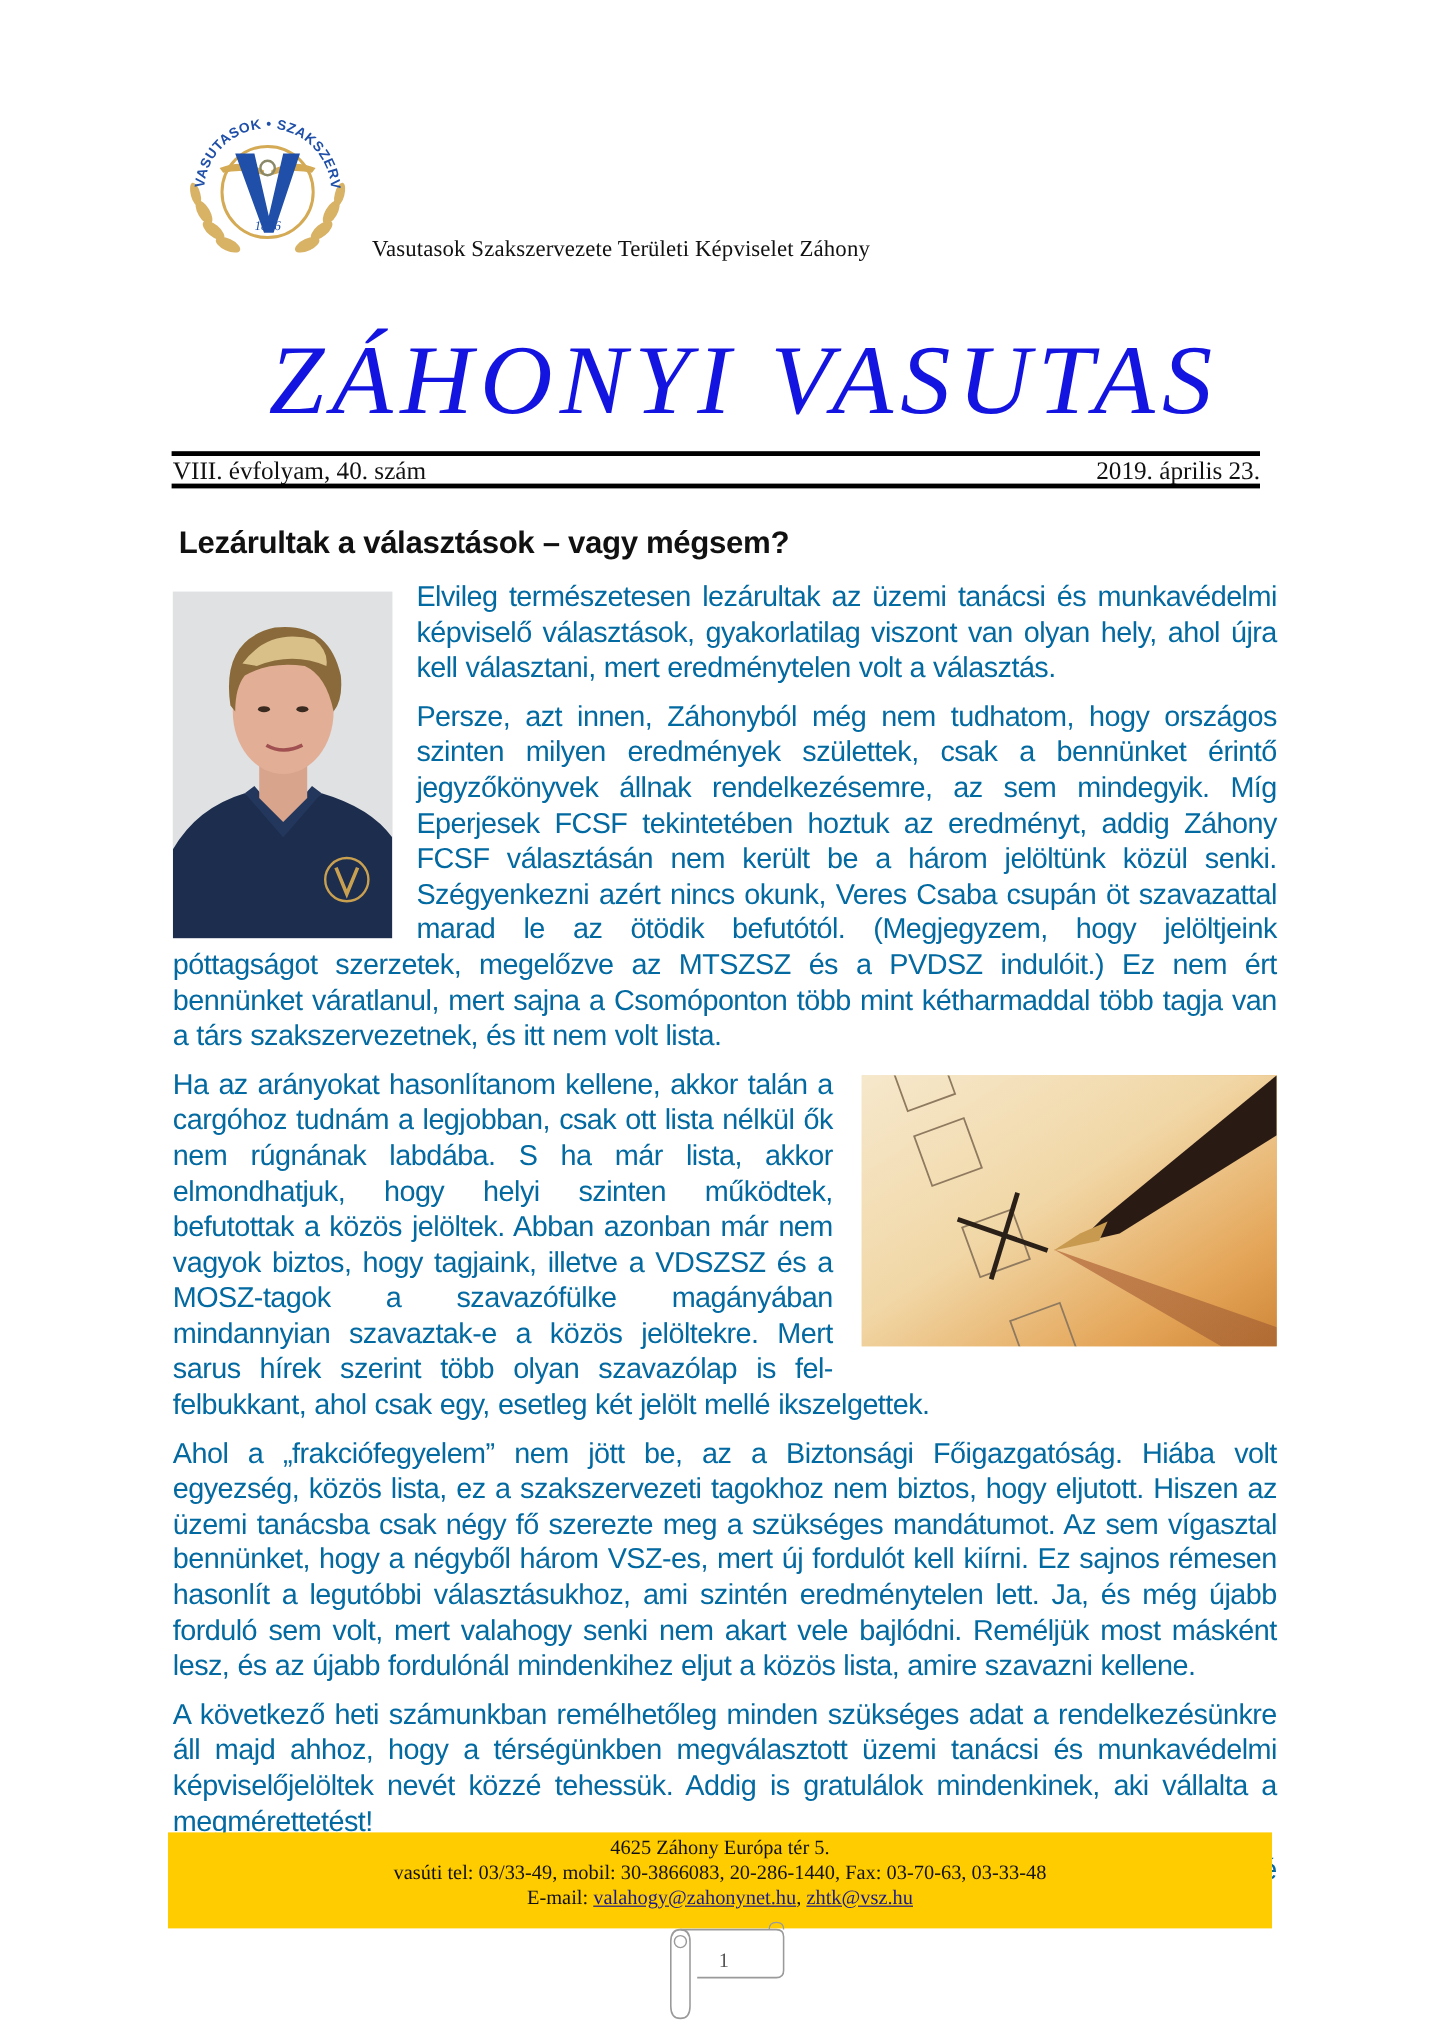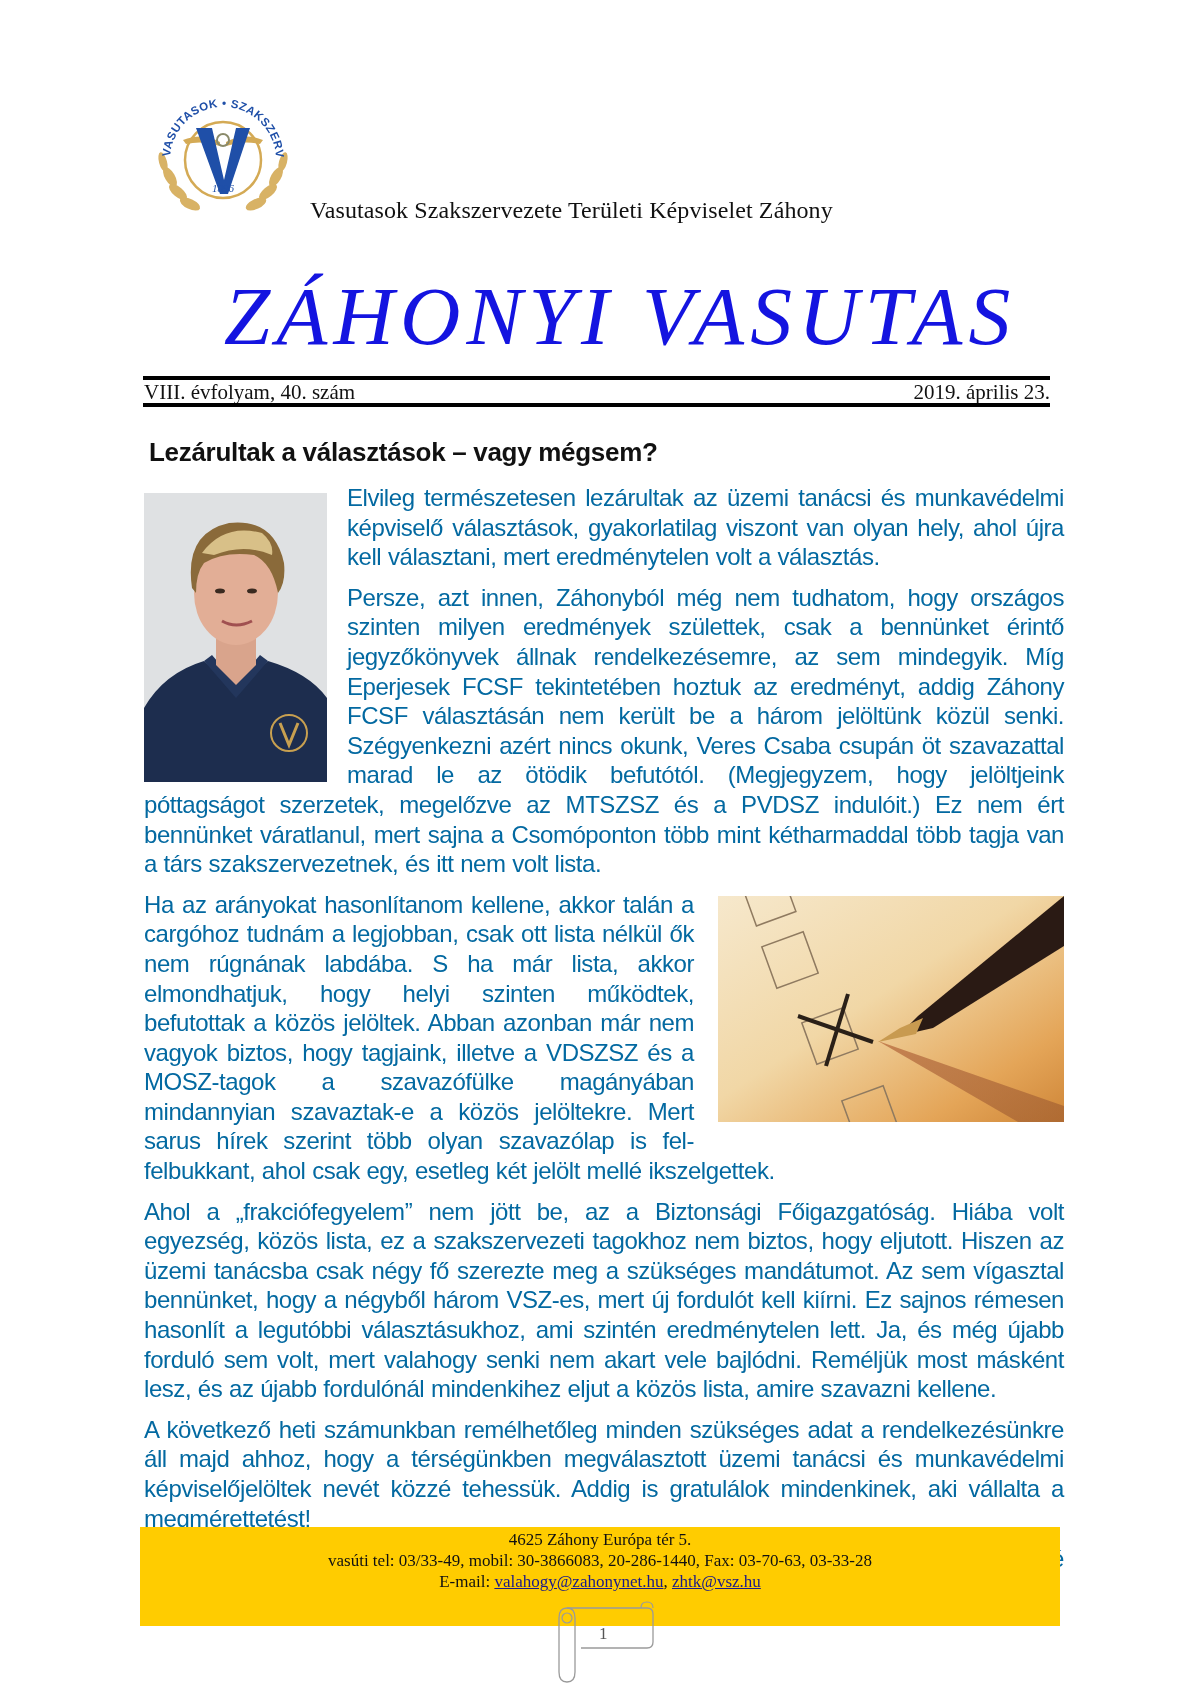--- a/index.html
+++ b/index.html
@@ -4,21 +4,21 @@
   <style>
     html, body { margin: 0; padding: 0; background: #ffffff; }
     body { width: 1200px; height: 1696px; position: relative; overflow: hidden; }
     .page { position: absolute; left: 0; top: 0; width: 1200px; height: 1696px; }
 
     
     .logo { position: absolute; left: 148px; top: 82px; width: 150px; height: 140px; }
 
     .org-name {
       position: absolute; left: 310px; top: 197px;
-      font-family: "Liberation Serif", serif; font-size: 24px; color: #111;
+      font-family: "Liberation Serif", serif; font-size: 19px; color: #111;
       white-space: nowrap; letter-spacing: 0.1px;
     }
     .mast-title {
       position: absolute; left: 200px; top: 272px; width: 840px;
       font-family: "Liberation Serif", serif; font-style: italic;
       font-size: 82px; line-height: 90px; color: #1414e0;
       letter-spacing: 6px; white-space: nowrap; text-align: center;
       transform: scaleX(1.02);
     }
     .rule { position: absolute; left: 143px; width: 907px; background: #000; }
@@ -53,21 +53,21 @@
     .ballot {
       float: right; width: 346px; height: 226px; margin: 6px 0 6px 24px;
       position: relative; overflow: hidden;
       background: linear-gradient(135deg, #f4e3c4 0%, #f0d29c 40%, #e7a95a 75%, #d28a3a 100%);
     }
     .signature {
       text-align: right; margin-top: 6px !important;
     }
 
     .footer {
-      position: absolute; left: 140px; top: 1527px; width: 920px; height: 99px;
+      position: absolute; left: 140px; top: 1527px; width: 920px; height: 80px;
       background: #ffcc00;
       font-family: "Liberation Serif", serif; font-size: 17px; line-height: 21px;
       color: #111; text-align: center;
     }
     .footer .l1 { margin-top: 2px; }
     .footer a { color: #1a1a8a; text-decoration: underline; }
     .page-num {
       position: absolute; left: 551px; top: 1600px; width: 110px; height: 86px;
     }
     .page-num .num {
@@ -174,21 +174,21 @@
       </svg>
     </div>
     <p>Ha az arányokat hasonlítanom kellene, akkor talán a cargóhoz tudnám a legjobban, csak ott lista nélkül ők nem rúgnának labdába. S ha már lista, akkor elmondhatjuk, hogy helyi szinten működtek, befutottak a közös jelöltek. Abban azonban már nem vagyok biztos, hogy tagjaink, illetve a VDSZSZ és a MOSZ-tagok a szavazófülke magányában mindannyian szavaztak-e a közös jelöltekre. Mert sarus hírek szerint több olyan szavazólap is fel-felbukkant, ahol csak egy, esetleg két jelölt mellé ikszelgettek.</p>
     <p style="clear:both;">Ahol a „frakciófegyelem” nem jött be, az a Biztonsági Főigazgatóság. Hiába volt egyezség, közös lista, ez a szakszervezeti tagokhoz nem biztos, hogy eljutott. Hiszen az üzemi tanácsba csak négy fő szerezte meg a szükséges mandátumot. Az sem vígasztal bennünket, hogy a négyből három VSZ-es, mert új fordulót kell kiírni. Ez sajnos rémesen hasonlít a legutóbbi választásukhoz, ami szintén eredménytelen lett. Ja, és még újabb forduló sem volt, mert valahogy senki nem akart vele bajlódni. Reméljük most másként lesz, és az újabb fordulónál mindenkihez eljut a közös lista, amire szavazni kellene.</p>
     <p>A következő heti számunkban remélhetőleg minden szükséges adat a rendelkezésünkre áll majd ahhoz, hogy a térségünkben megválasztott üzemi tanácsi és munkavédelmi képviselőjelöltek nevét közzé tehessük. Addig is gratulálok mindenkinek, aki vállalta a megmérettetést!</p>
     <p class="signature">Juhász Tiborné</p>
   </div>
 
   <div class="footer">
     <div class="l1">4625 Záhony Európa tér 5.</div>
-    <div>vasúti tel: 03/33-49, mobil: 30-3866083, 20-286-1440, Fax: 03-70-63, 03-33-28</div>
+    <div>vasúti tel: 03/33-49, mobil: 30-3866083, 20-286-1440, Fax: 03-70-63, 03-33-48</div>
     <div>
       <span>E-mail: </span><a>valahogy@zahonynet.hu</a><span>, </span><a>zhtk@vsz.hu</a>
     </div>
   </div>
 
   <div class="page-num">
     <svg width="110" height="86" viewBox="0 0 110 86">
       <path d="M 16 8 L 96 8 Q 102 8 102 14 L 102 42 Q 102 48 96 48 L 30 48" fill="none" stroke="#9a9a9a" stroke-width="1.3"></path>
       <path d="M 16 8 Q 8 8 8 18 L 8 72 Q 8 82 16 82 Q 24 82 24 72 L 24 18 Q 24 8 16 8 Z" fill="none" stroke="#9a9a9a" stroke-width="1.3"></path>
       <circle cx="16" cy="18" r="5" fill="none" stroke="#9a9a9a" stroke-width="1.2"></circle>

